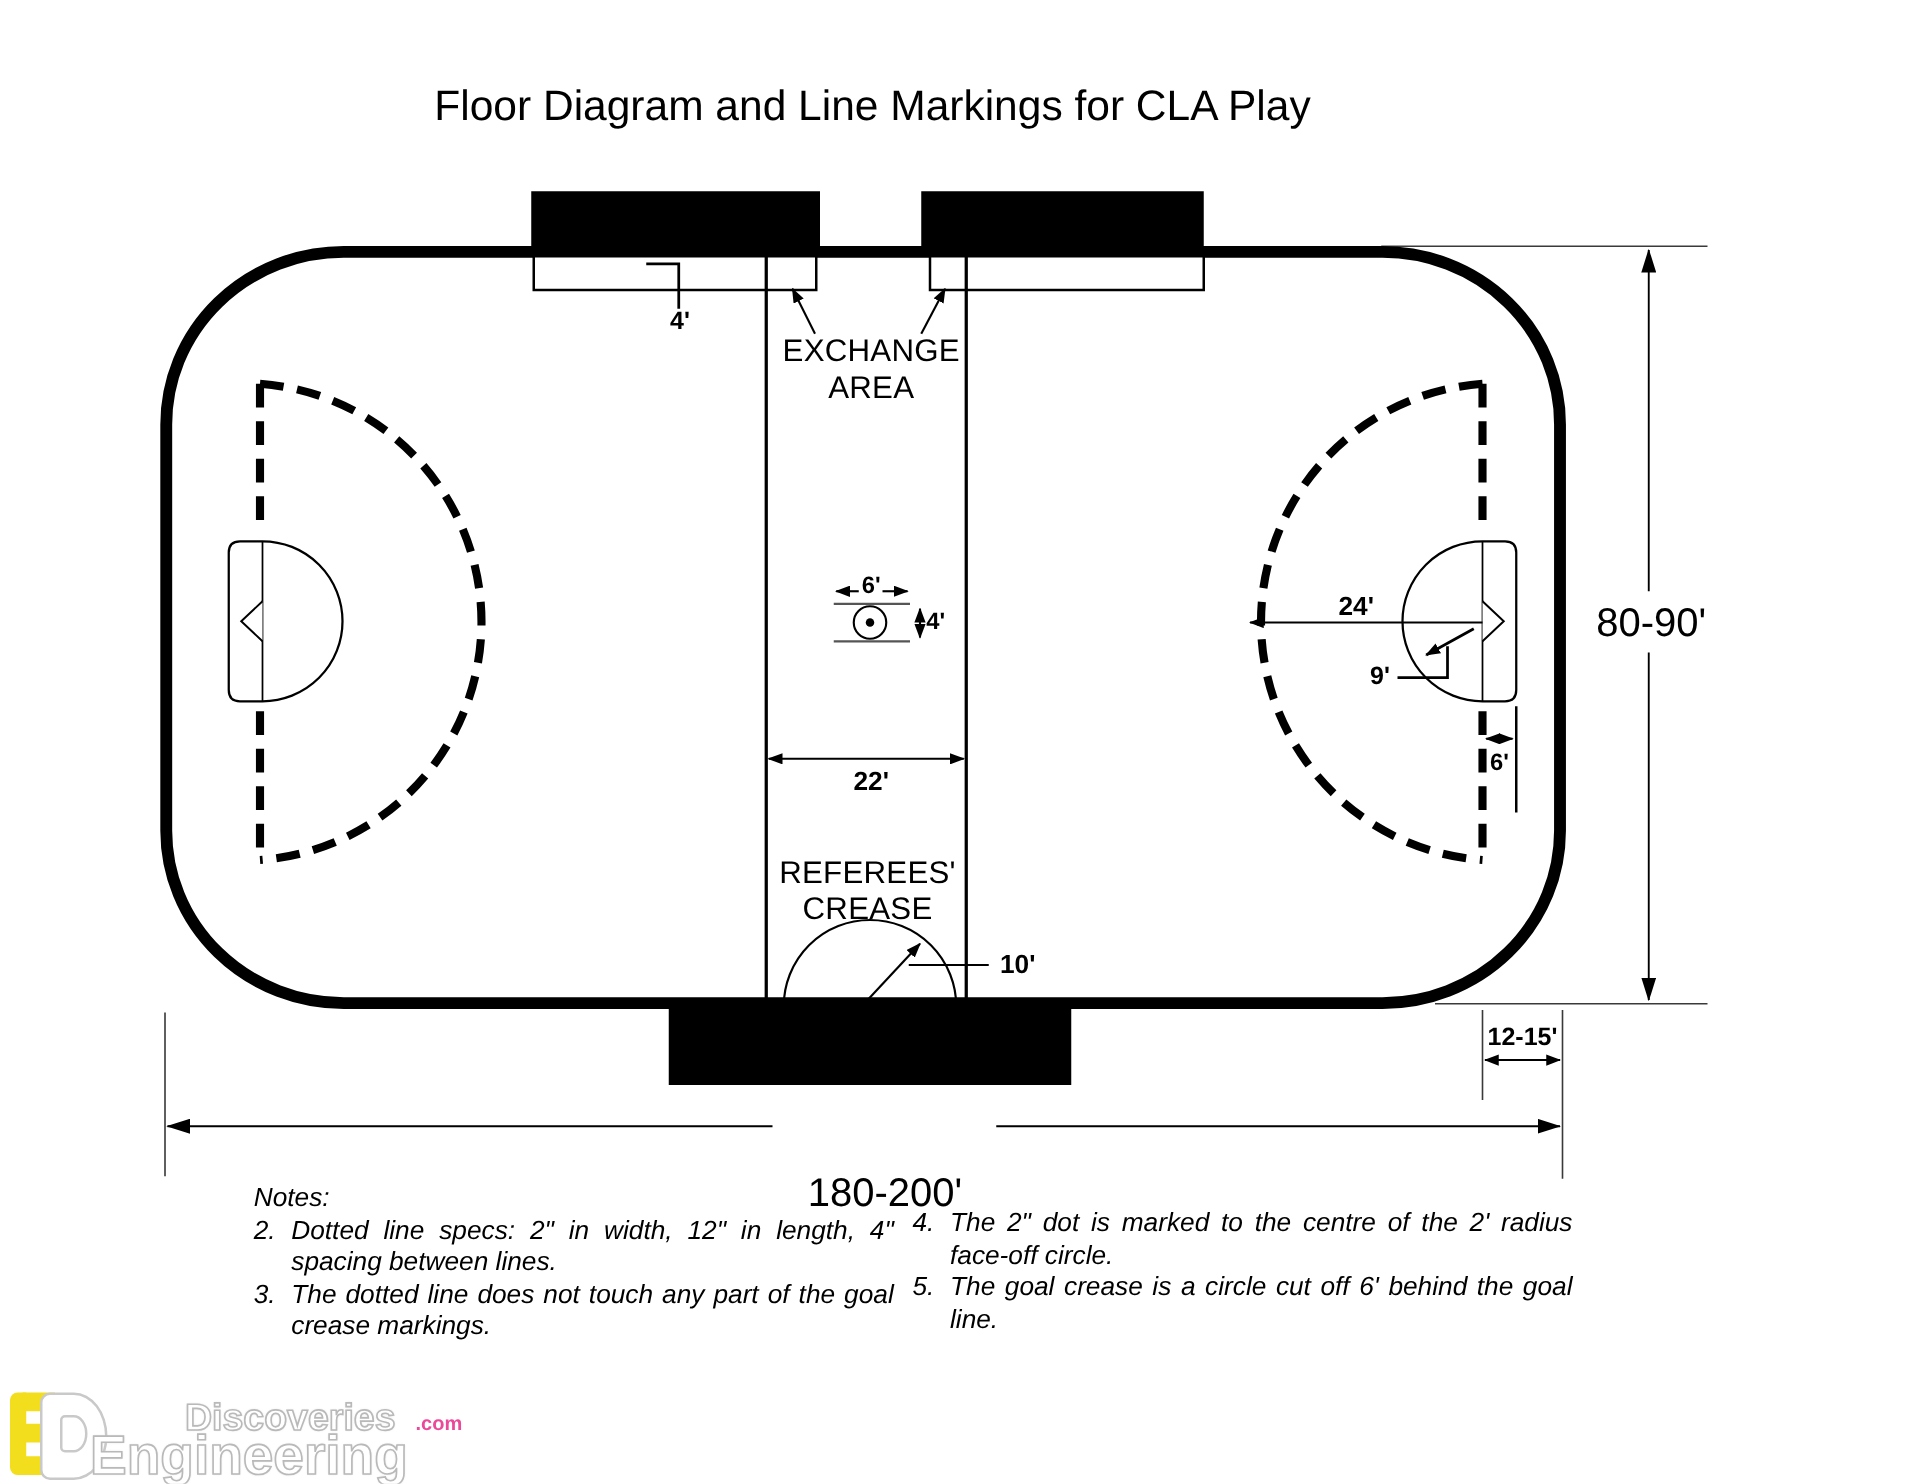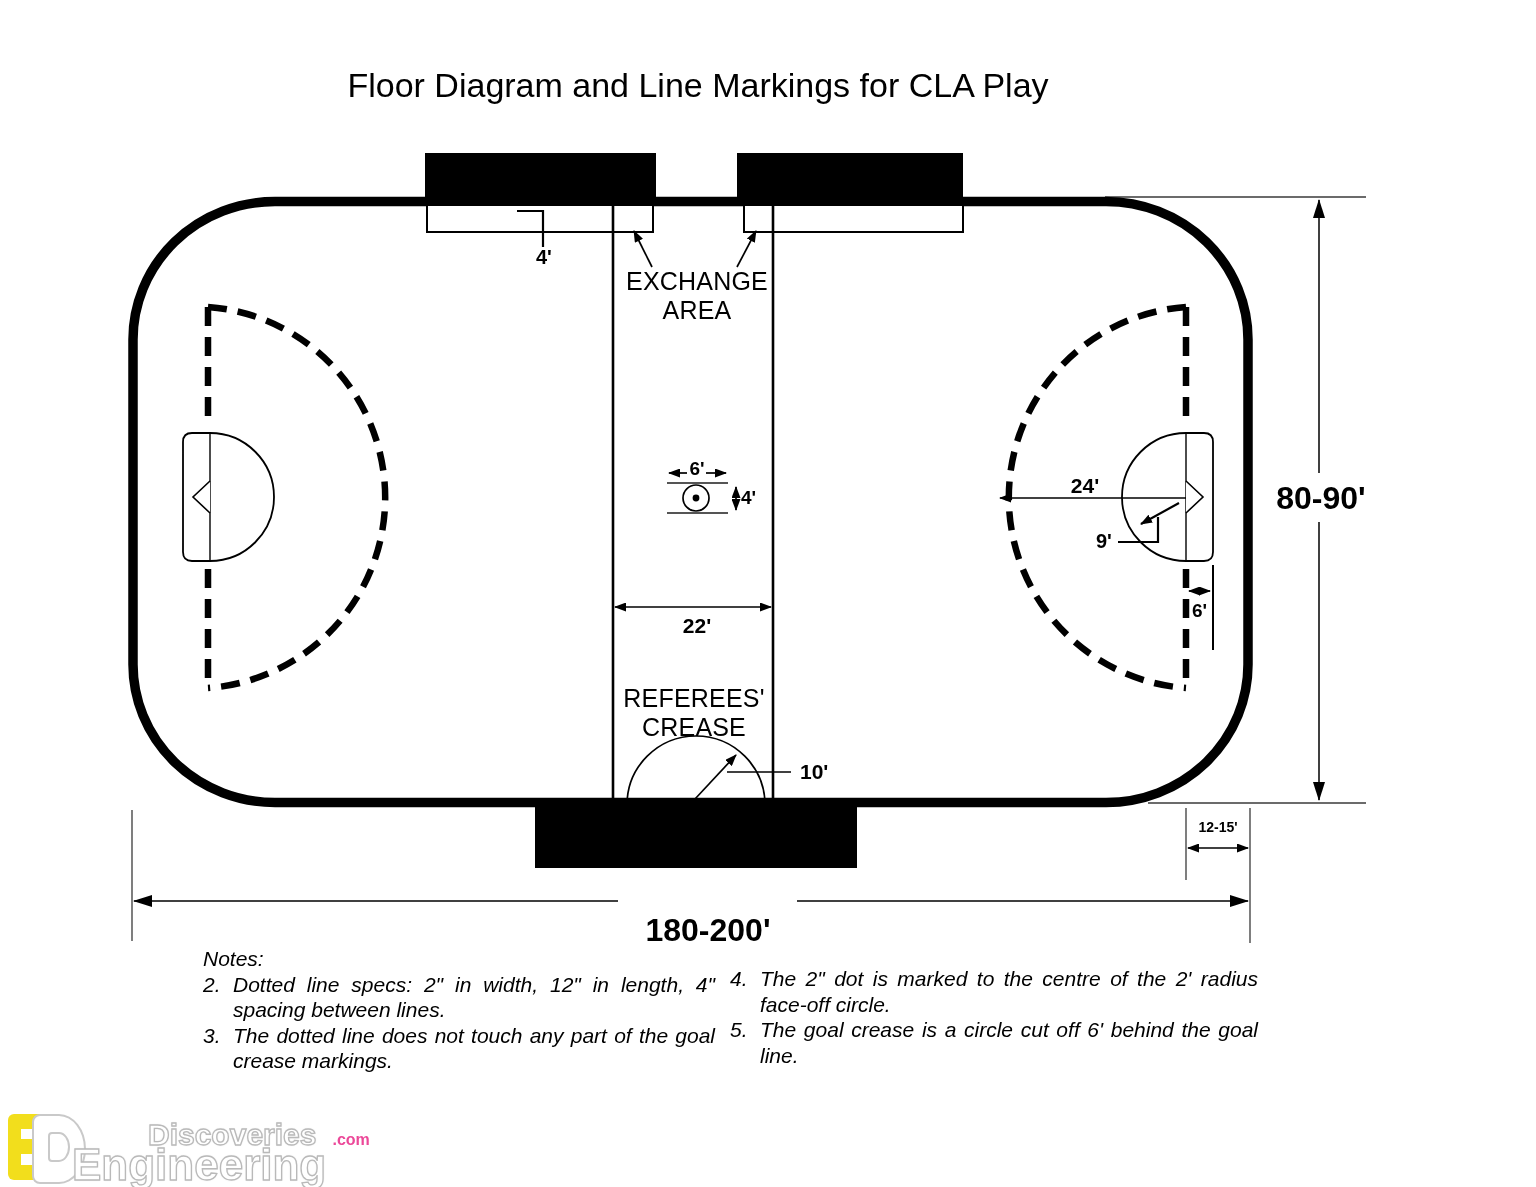--- a/index.html
+++ b/index.html
@@ -3,21 +3,21 @@
 <meta charset="utf-8">
 <style>
   html,body{margin:0;padding:0;background:#ffffff;}
   body{width:1536px;height:1187px;position:relative;overflow:hidden;
        font-family:"Liberation Sans",sans-serif;color:#000;}
   .abs{position:absolute;}
   .ctr{transform:translateX(-50%);}
   #title{left:698px;top:66px;font-size:34px;font-weight:normal;white-space:nowrap;}
   .dim{font-weight:bold;white-space:nowrap;}
   .zone-label{font-size:25px;text-align:center;line-height:29px;letter-spacing:.2px;white-space:nowrap;}
-  .bigdim{font-size:32px;font-weight:bold;background:#fff;padding:0 6px;white-space:nowrap;}
+  .bigdim{font-size:32px;font-weight:normal;background:#fff;padding:0 6px;white-space:nowrap;}
   
   .notes{font-style:italic;font-size:21px;line-height:25.5px;}
   .note-item{padding-left:30px;text-indent:-30px;margin:0;text-align:justify;}
   .note-num{display:inline-block;width:30px;text-indent:0;}
   
   .wm{left:8px;top:1112px;width:340px;height:72px;}
   .wm-txt{color:#fff;-webkit-text-stroke:1.3px #b9b9b9;
           text-shadow:0 0 2px #cfcfcf;font-weight:bold;white-space:nowrap;}
   .wm-disc{left:140px;top:6px;font-size:30px;}
   .wm-com{font-size:16px;color:#ec4899;-webkit-text-stroke:0;text-shadow:none;padding-left:16px;}
@@ -161,23 +161,23 @@
 <div class="abs dim" style="left:800px;top:760px;font-size:21px">10'</div>
 
 <div class="abs ctr dim" style="left:1085px;top:474px;font-size:21px">24'</div>
 
 <div class="abs dim" style="left:1096px;top:530px;font-size:20px">9'</div>
 
 <div class="abs dim" style="left:1192px;top:600px;font-size:19px">6'</div>
 
 <div class="abs ctr bigdim" style="left:1321px;top:480px">80-90'</div>
 
-<div class="abs ctr dim" style="left:1218px;top:819px;font-size:14px">12-15'</div>
-
-<div class="abs ctr bigdim" style="left:708px;top:912px">180-200'</div>
+<div class="abs ctr dim" style="left:1218px;top:819px;font-size:20px">12-15'</div>
+
+<div class="abs ctr bigdim" style="left:708px;top:936px">180-200'</div>
 
 <div class="abs notes" style="left:203px;top:946px;width:512px">
   <div>Notes:</div>
   <div class="note-item">
     <span class="note-num">2.</span><span>Dotted line specs: 2" in width, 12" in length, 4" spacing between lines.</span>
   </div>
   <div class="note-item">
     <span class="note-num">3.</span><span>The dotted line does not touch any part of the goal crease markings.</span>
   </div>
 </div>

